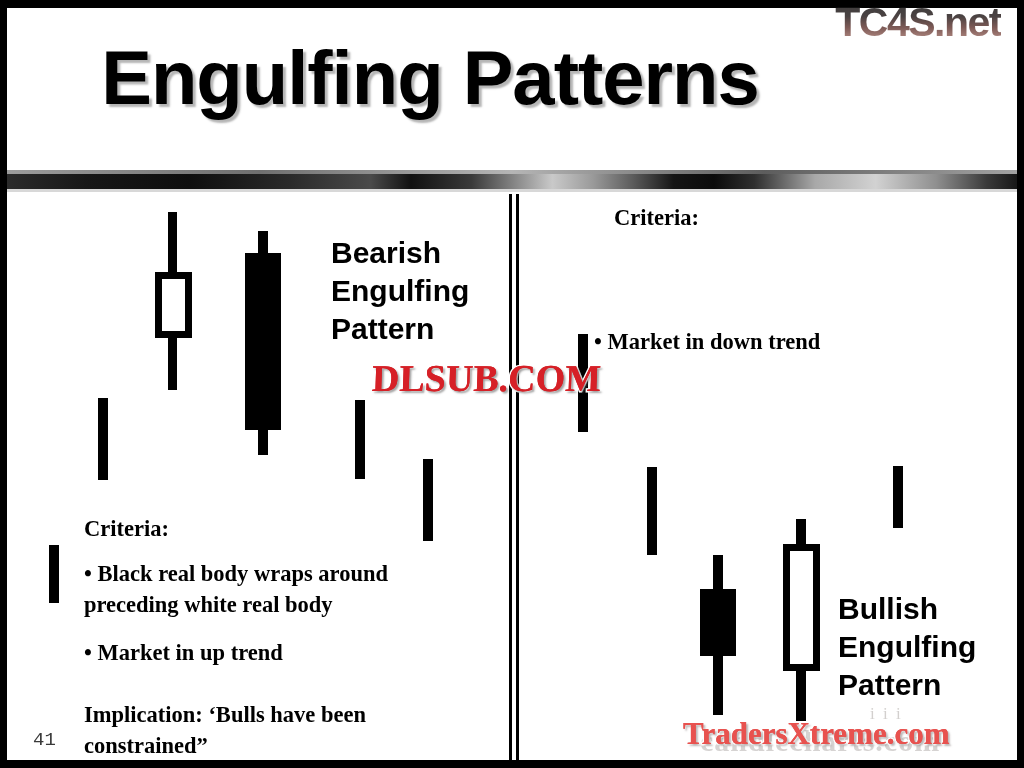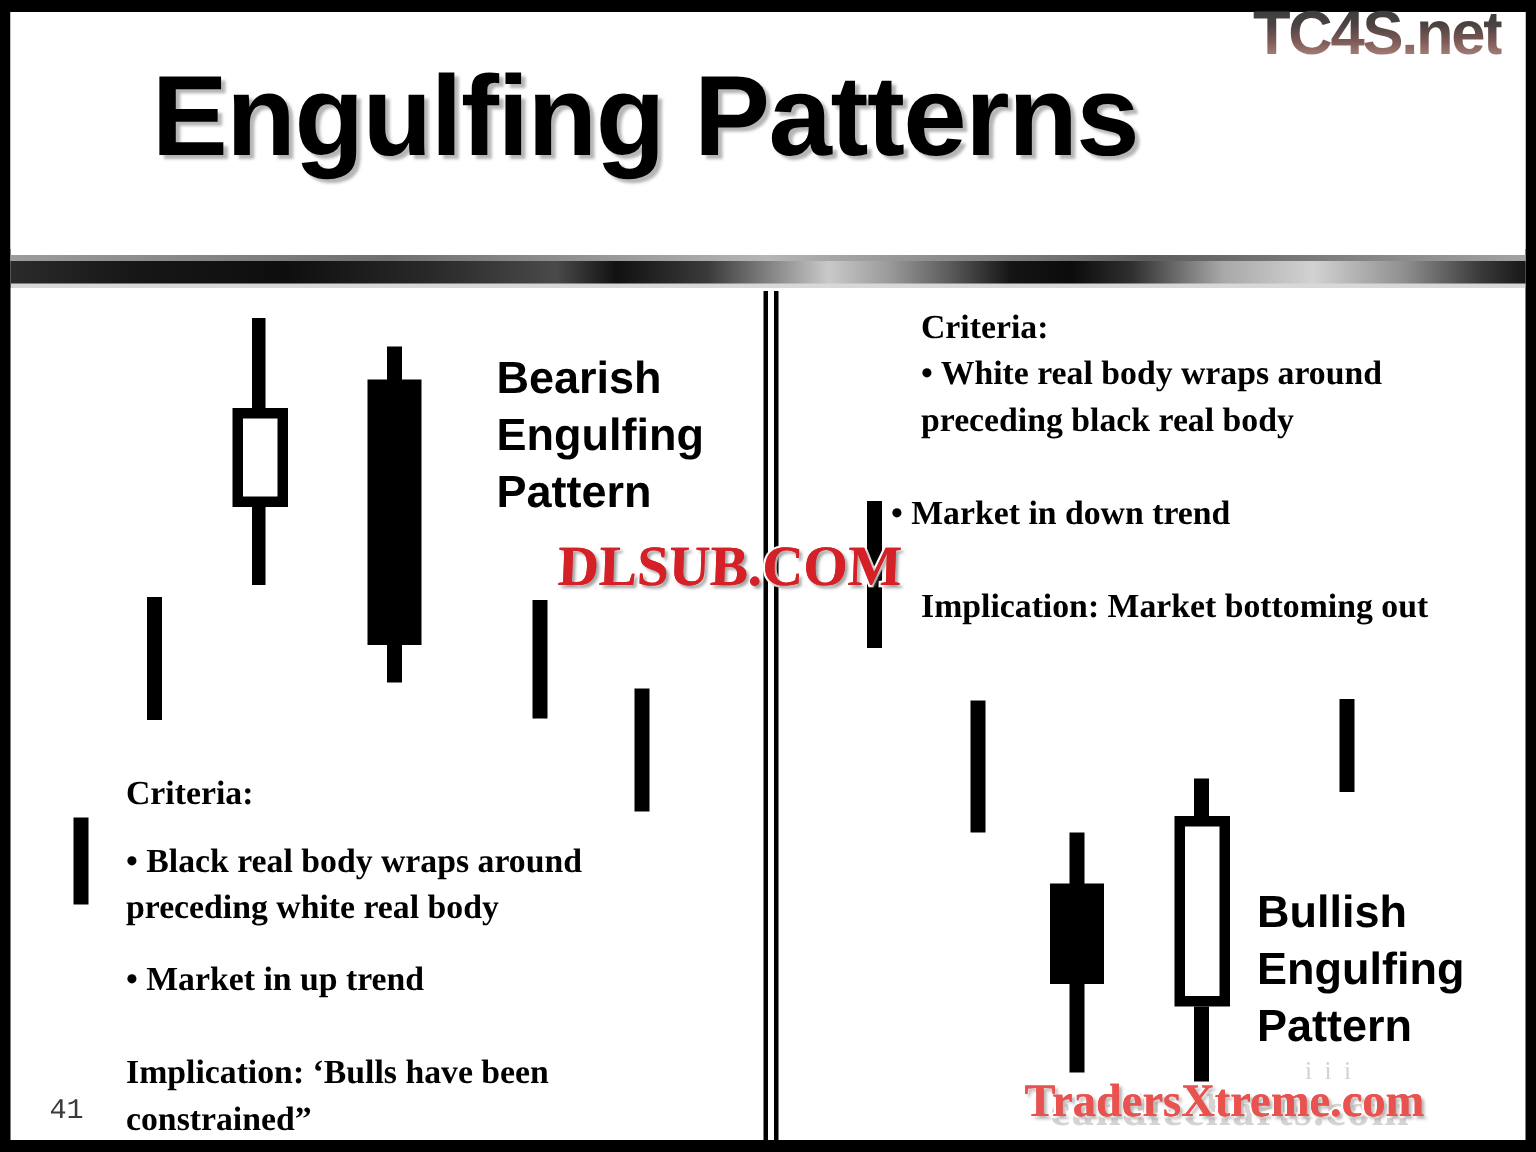--- a/index.html
+++ b/index.html
@@ -197,24 +197,21 @@
 Pattern</div>
 
   <div class="txt" style="left:84px;top:513px;">Criteria:</div>
   <div class="txt" style="left:84px;top:524px;margin-top:34px;">• Black real body wraps around
 preceding white real body</div>
   <div class="txt" style="left:84px;top:637px;">• Market in up trend</div>
   <div class="txt" style="left:84px;top:699px;">Implication: ‘Bulls have been
 constrained”</div>
 
   <div class="txt" style="left:614px;top:202px;">Criteria:</div>
-  <div class="txt" style="left:614px;top:233px;">• White real body wraps around
-preceding black real body</div>
   <div class="txt" style="left:594px;top:326px;">• Market in down trend</div>
-  <div class="txt" style="left:614px;top:388px;">Implication: Market bottoming out</div>
 
   <div class="bar" style="left:578px;top:334px;width:10px;height:98px;"></div>
   <div class="bar" style="left:647px;top:467px;width:10px;height:88px;"></div>
 
   <div class="candle">
     <div class="wick" style="left:713px;top:555px;width:10px;height:160px;"></div>
     <div class="body black" style="left:700px;top:589px;width:36px;height:67px;"></div>
   </div>
 
   <div class="candle">

